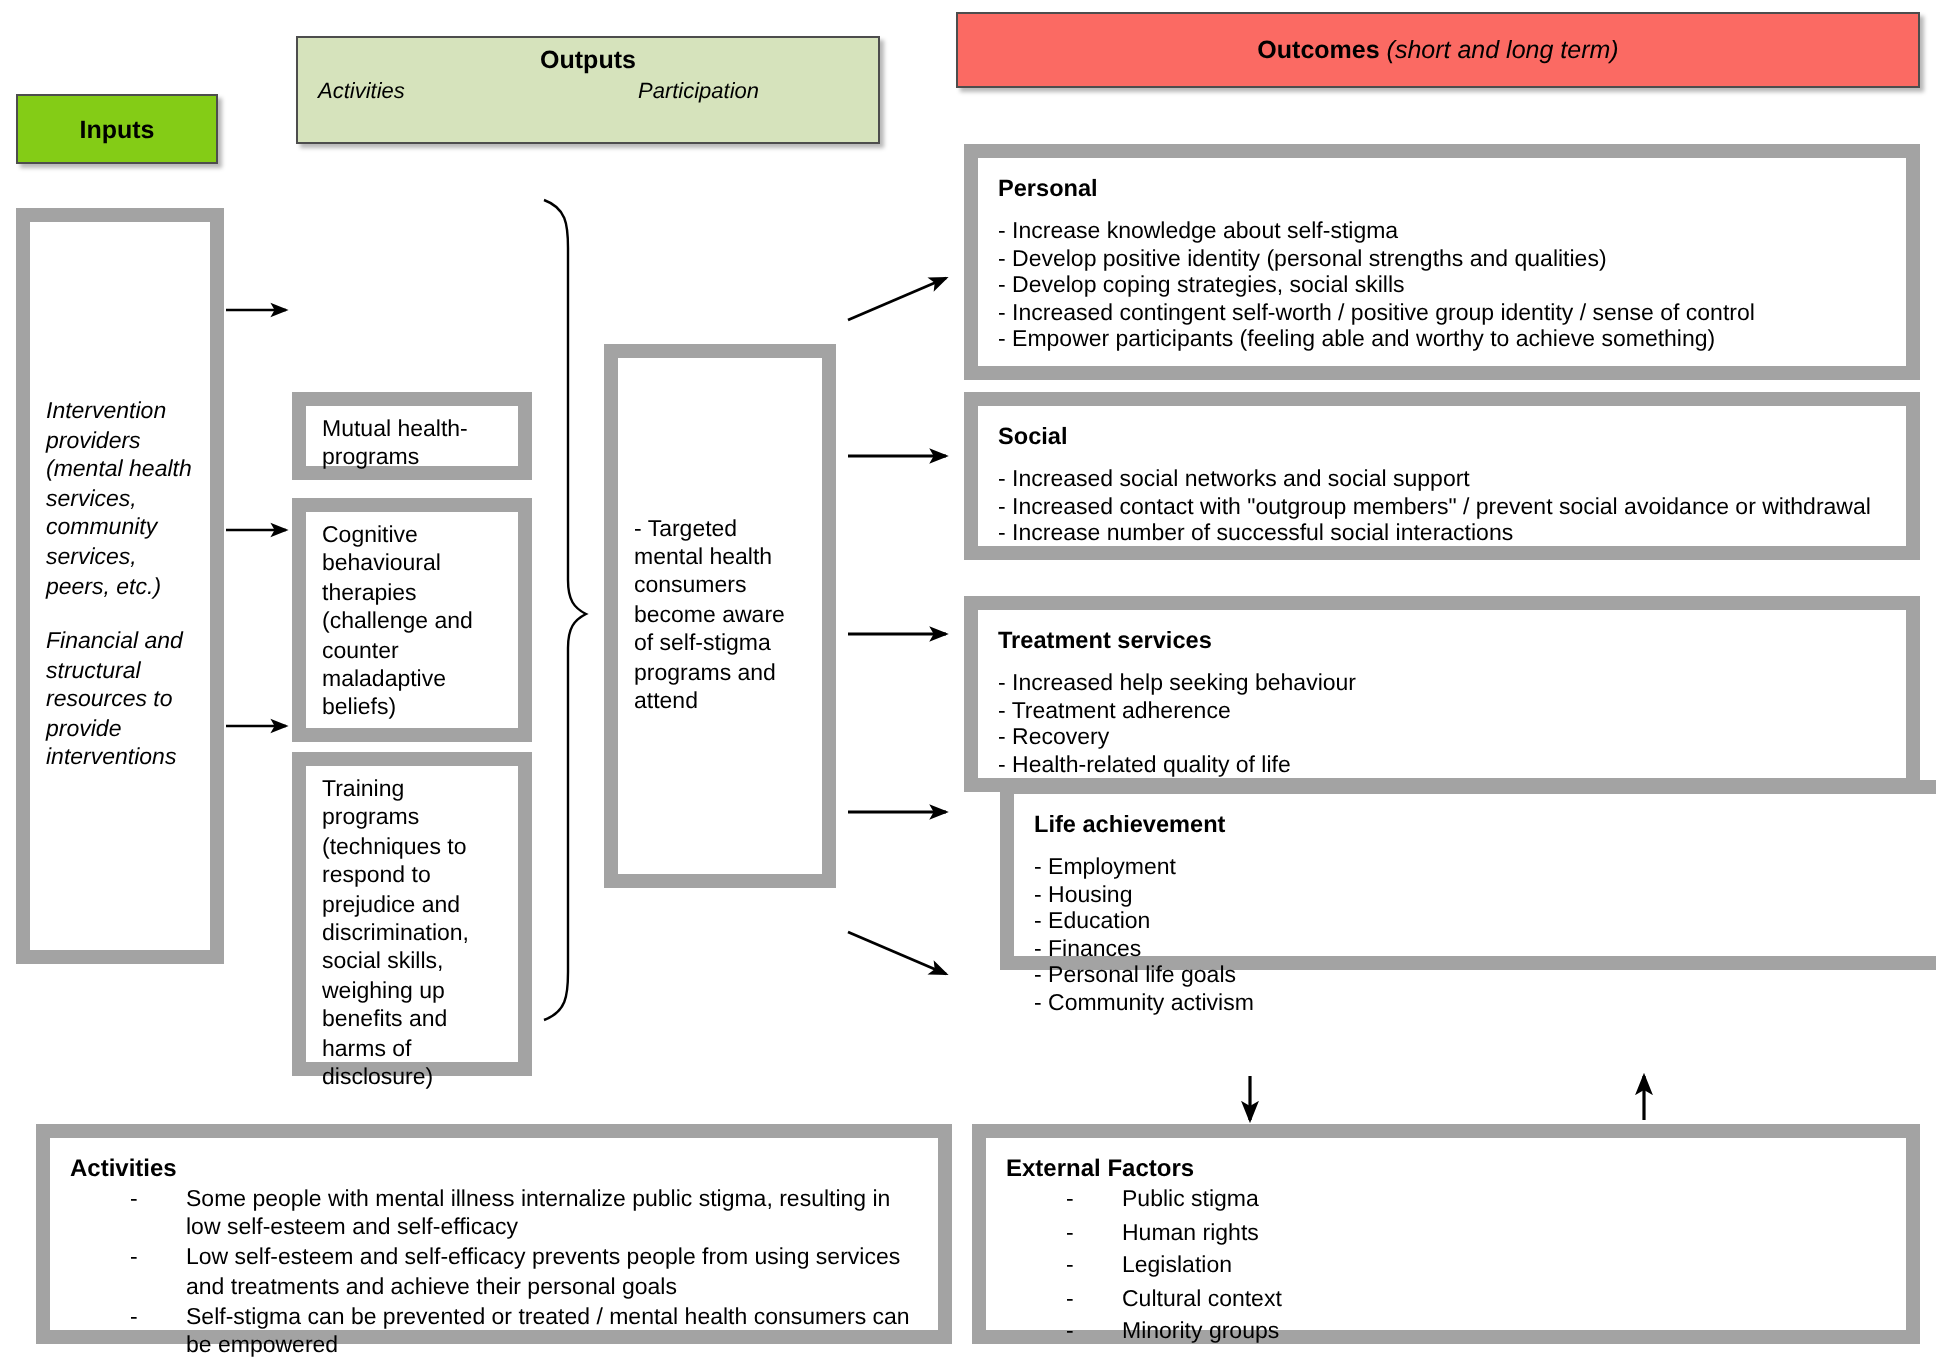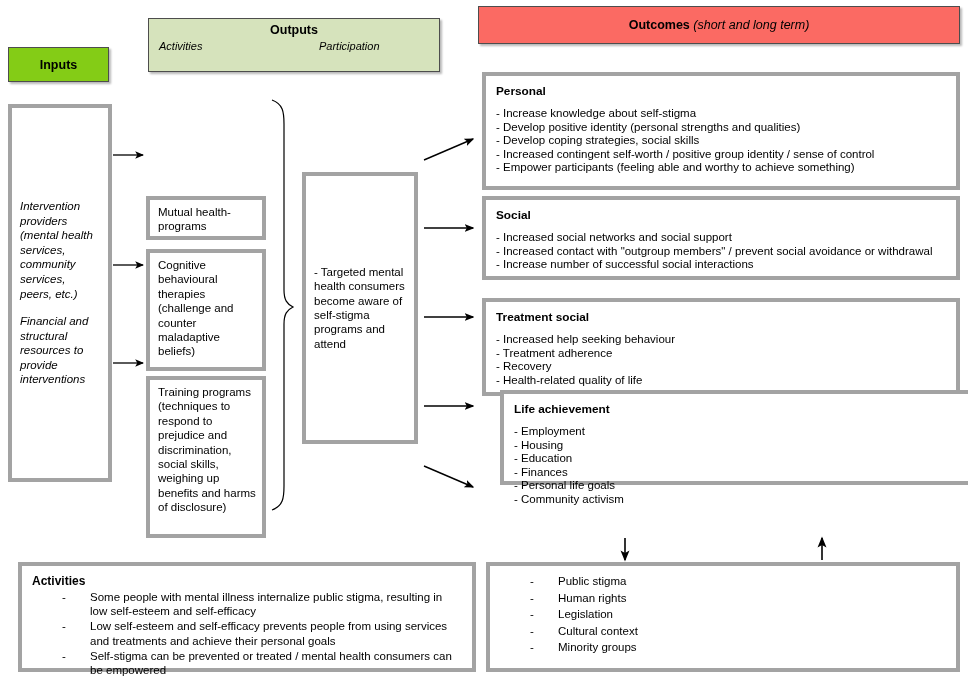--- a/index.html
+++ b/index.html
@@ -17,21 +17,21 @@
   }
   .canvas {
     position: absolute;
     left: 0; top: 0;
     width: 968px;
     height: 682px;
   }
   .box {
     position: absolute;
     box-sizing: border-box;
-    border: 4px solid #a3a3a3;
+    border: 7px solid #a3a3a3;
     background: #ffffff;
   }
   .hdr {
     position: absolute;
     box-sizing: border-box;
     border: 1px solid #4d4d4d;
     box-shadow: 2px 2px 2px rgba(0,0,0,0.28);
   }
   .hdr-title {
     font-weight: bold;
@@ -222,21 +222,21 @@
   </div>
 
   <div class="box out-box outS">
     <span class="out-title">Social</span>
     <span class="out-li">- Increased social networks and social support</span>
     <span class="out-li">- Increased contact with "outgroup members" / prevent social avoidance or withdrawal</span>
     <span class="out-li">- Increase number of successful social interactions</span>
   </div>
 
   <div class="box out-box outT">
-    <span class="out-title">Treatment social</span>
+    <span class="out-title">Treatment services</span>
     <span class="out-li">- Increased help seeking behaviour</span>
     <span class="out-li">- Treatment adherence</span>
     <span class="out-li">- Recovery</span>
     <span class="out-li">- Health-related quality of life</span>
   </div>
 
   <div class="box out-box outL">
     <span class="out-title">Life achievement</span>
     <span class="out-li">- Employment</span>
     <span class="out-li">- Housing</span>
@@ -249,20 +249,21 @@
   <div class="box foot-box assumptions">
     <span class="foot-title">Activities</span>
     <ul class="foot-list">
       <li><span class="dash">-</span><span>Some people with mental illness internalize public stigma, resulting in low self-esteem and self-efficacy</span></li>
       <li><span class="dash">-</span><span>Low self-esteem and self-efficacy prevents people from using services and treatments and achieve their personal goals</span></li>
       <li><span class="dash">-</span><span>Self-stigma can be prevented or treated / mental health consumers can be empowered</span></li>
     </ul>
   </div>
 
   <div class="box foot-box external">
+    <span class="foot-title">External Factors</span>
     <ul class="foot-list">
       <li><span class="dash">-</span><span>Public stigma</span></li>
       <li><span class="dash">-</span><span>Human rights</span></li>
       <li><span class="dash">-</span><span>Legislation</span></li>
       <li><span class="dash">-</span><span>Cultural context</span></li>
       <li><span class="dash">-</span><span>Minority groups</span></li>
     </ul>
   </div>
 
   <svg class="overlay" viewBox="0 0 968 682">

